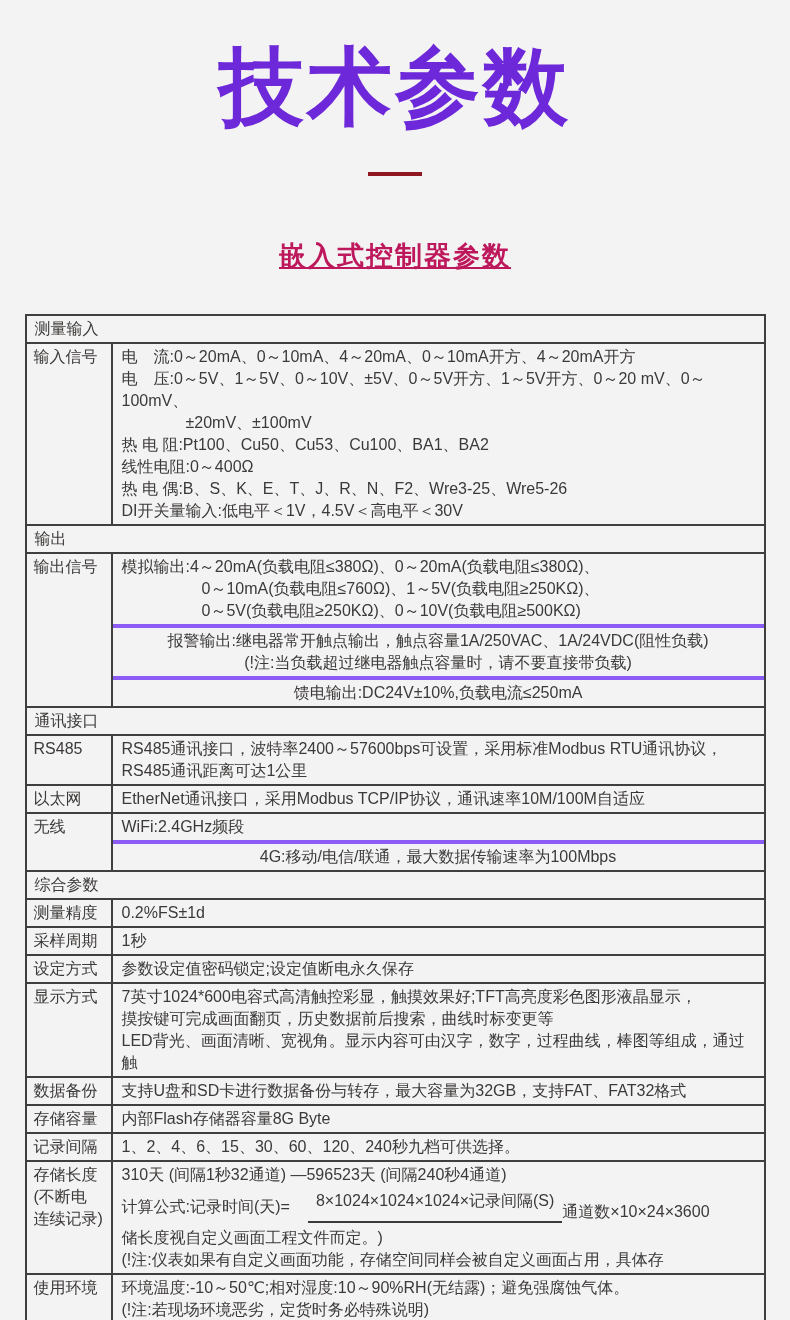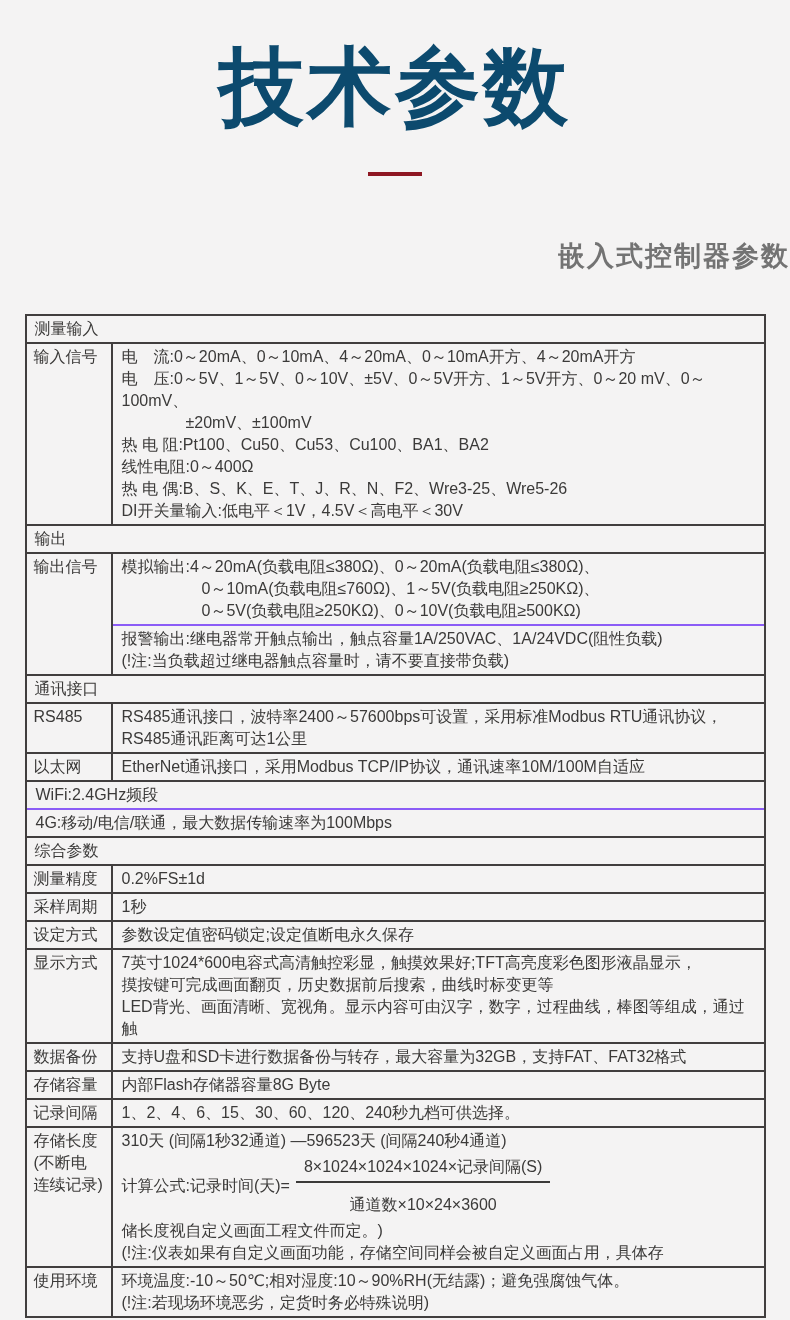--- a/index.html
+++ b/index.html
@@ -13,36 +13,37 @@
     overflow: hidden;
   }
   .page { width: 790px; height: 1320px; }
 
   .title {
     margin: 34px 0 0 0;
     text-align: center;
     font-size: 85px;
     line-height: 1.25;
     font-weight: 900;
-    color: #0c4a6e;
+    color: #6d28d9;
     letter-spacing: 3px;
   }
   .title-divider {
     width: 54px;
     height: 4px;
     background: #8e1722;
     margin: 32px auto 0 auto;
   }
   .subtitle {
     margin: 62px 0 0 0;
-    text-align: right;
+    text-align: center;
     font-size: 27px;
     font-weight: 700;
-    color: #737373;
+    color: #be185d;
     letter-spacing: 2px;
+    text-decoration: underline;
   }
 
   .spec-table {
     width: 741px;
     margin: 40px auto 0 auto;
     border: 2px solid #413e3e;
     font-size: 16px;
     line-height: 22px;
   }
   .sec-header {
@@ -59,33 +60,33 @@
     border-right: 2px solid #413e3e;
     padding: 2px 3px 2px 7px;
   }
   .cell-value {
     flex: 1;
     min-width: 0;
     display: flex;
     flex-direction: column;
   }
   .block { padding: 2px 9px; }
-  .cell-value .block + .block { border-top: 2px solid #8b5cf6; }
+  .cell-value .block + .block { border-top: 4px solid #8b5cf6; text-align: center; }
   .line { white-space: pre-wrap; }
 
   .formula {
     display: flex;
     align-items: center;
     margin: 4px 0;
   }
   .frac {
     display: inline-flex;
-    flex-direction: column;
+    flex-direction: row;
     text-align: center;
-    margin-left: 6px;
+    margin-left: 18px;
   }
   .frac-num { border-bottom: 2px solid #3b3a39; padding: 0 8px 3px 8px; }
   .frac-den { padding-top: 11px; }
 </style>
 </head>
 <body>
 
 <div class="page">
 
   <h1 class="title">技术参数</h1>
@@ -116,20 +117,23 @@
       <div class="cell-value">
         <div class="block">
           <div class="line">模拟输出:4～20mA(负载电阻≤380Ω)、0～20mA(负载电阻≤380Ω)、</div>
           <div class="line">　　　　　0～10mA(负载电阻≤760Ω)、1～5V(负载电阻≥250KΩ)、</div>
           <div class="line">　　　　　0～5V(负载电阻≥250KΩ)、0～10V(负载电阻≥500KΩ)</div>
         </div>
         <div class="block">
           <div class="line">报警输出:继电器常开触点输出，触点容量1A/250VAC、1A/24VDC(阻性负载)</div>
           <div class="line">(!注:当负载超过继电器触点容量时，请不要直接带负载)</div>
         </div>
+        <div class="block">
+          <div class="line">馈电输出:DC24V±10%,负载电流≤250mA</div>
+        </div>
       </div>
     </div>
 
     <div class="sec-header">通讯接口</div>
     <div class="row">
       <div class="cell-label">RS485</div>
       <div class="cell-value">
         <div class="block">
           <div class="line">RS485通讯接口，波特率2400～57600bps可设置，采用标准Modbus RTU通讯协议，</div>
           <div class="line">RS485通讯距离可达1公里</div>
@@ -138,20 +142,21 @@
     </div>
     <div class="row">
       <div class="cell-label">以太网</div>
       <div class="cell-value">
         <div class="block">
           <div class="line">EtherNet通讯接口，采用Modbus TCP/IP协议，通讯速率10M/100M自适应</div>
         </div>
       </div>
     </div>
     <div class="row">
+      <div class="cell-label">无线</div>
       <div class="cell-value">
         <div class="block">
           <div class="line">WiFi:2.4GHz频段</div>
         </div>
         <div class="block">
           <div class="line">4G:移动/电信/联通，最大数据传输速率为100Mbps</div>
         </div>
       </div>
     </div>
 

